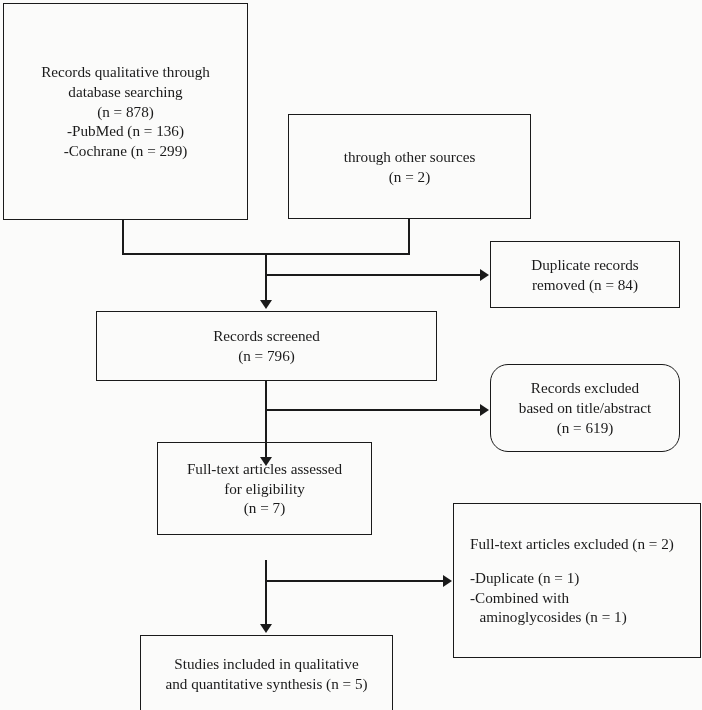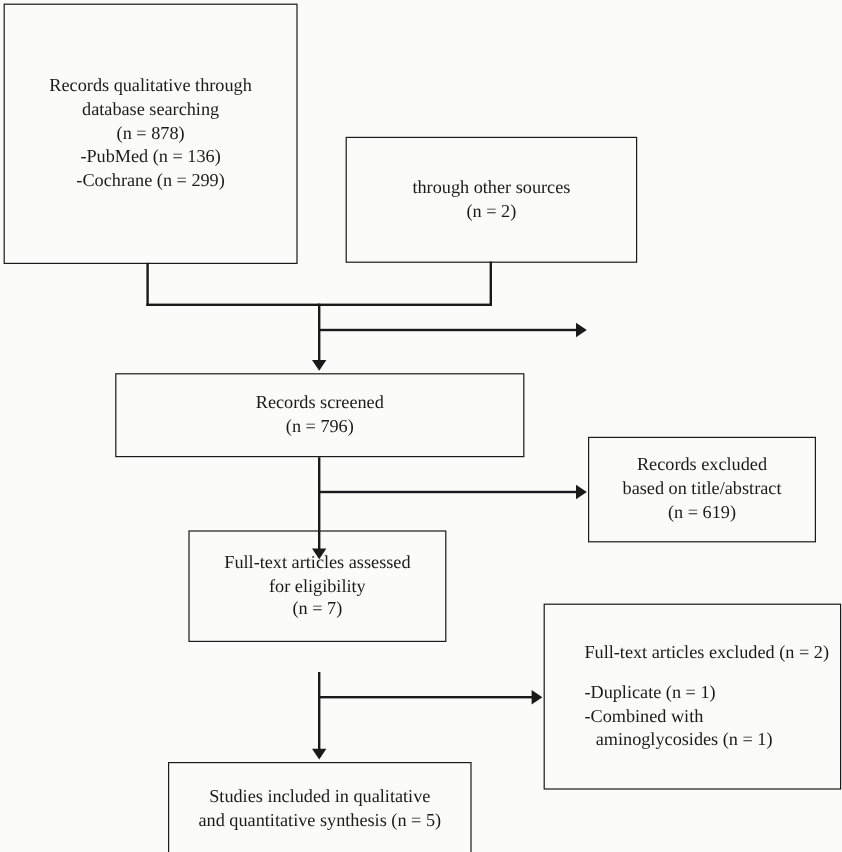--- a/index.html
+++ b/index.html
@@ -27,21 +27,21 @@
     justify-content: center;
     text-align: center;
     line-height: 1.30;
     font-size: 15.2px;
     padding: 4px 8px;
   }
   .node .lines { width: 100%; }
   .node.left-align {
     justify-content: flex-start;
     text-align: left;
-    padding-left: 33px;
+    padding-left: 16px;
   }
   .node .line { display: block; white-space: nowrap; }
   .node .line.spacer { height: 0.95em; }
   .node .line.indent { padding-left: 0.62em; }
 
   
   .conn {
     position: absolute;
     background: #1a1a1a;
   }
@@ -78,29 +78,35 @@
     </span>
   </div>
 
   <div class="node" style="left:288px; top:114px; width:243px; height:105px;">
     <span class="lines">
       <span class="line">through other sources</span>
       <span class="line">(n = 2)</span>
     </span>
   </div>
 
+  <div class="node" style="left:490px; top:241px; width:190px; height:67px;">
+    <span class="lines">
+      <span class="line">Duplicate records</span>
+      <span class="line">removed (n = 84)</span>
+    </span>
+  </div>
 
   <div class="node" style="left:96px; top:311px; width:341px; height:70px;">
     <span class="lines">
       <span class="line">Records screened</span>
       <span class="line">(n = 796)</span>
     </span>
   </div>
 
-  <div class="node" style="left:490px; top:364px; width:190px; height:88px;">
+  <div class="node" style="left:490px; top:364px; width:190px; height:88px;border-radius:18px;">
     <span class="lines">
       <span class="line">Records excluded</span>
       <span class="line">based on title/abstract</span>
       <span class="line">(n = 619)</span>
     </span>
   </div>
 
   <div class="node" style="left:157px; top:442px; width:215px; height:93px;">
     <span class="lines">
       <span class="line">Full-text articles assessed</span>

